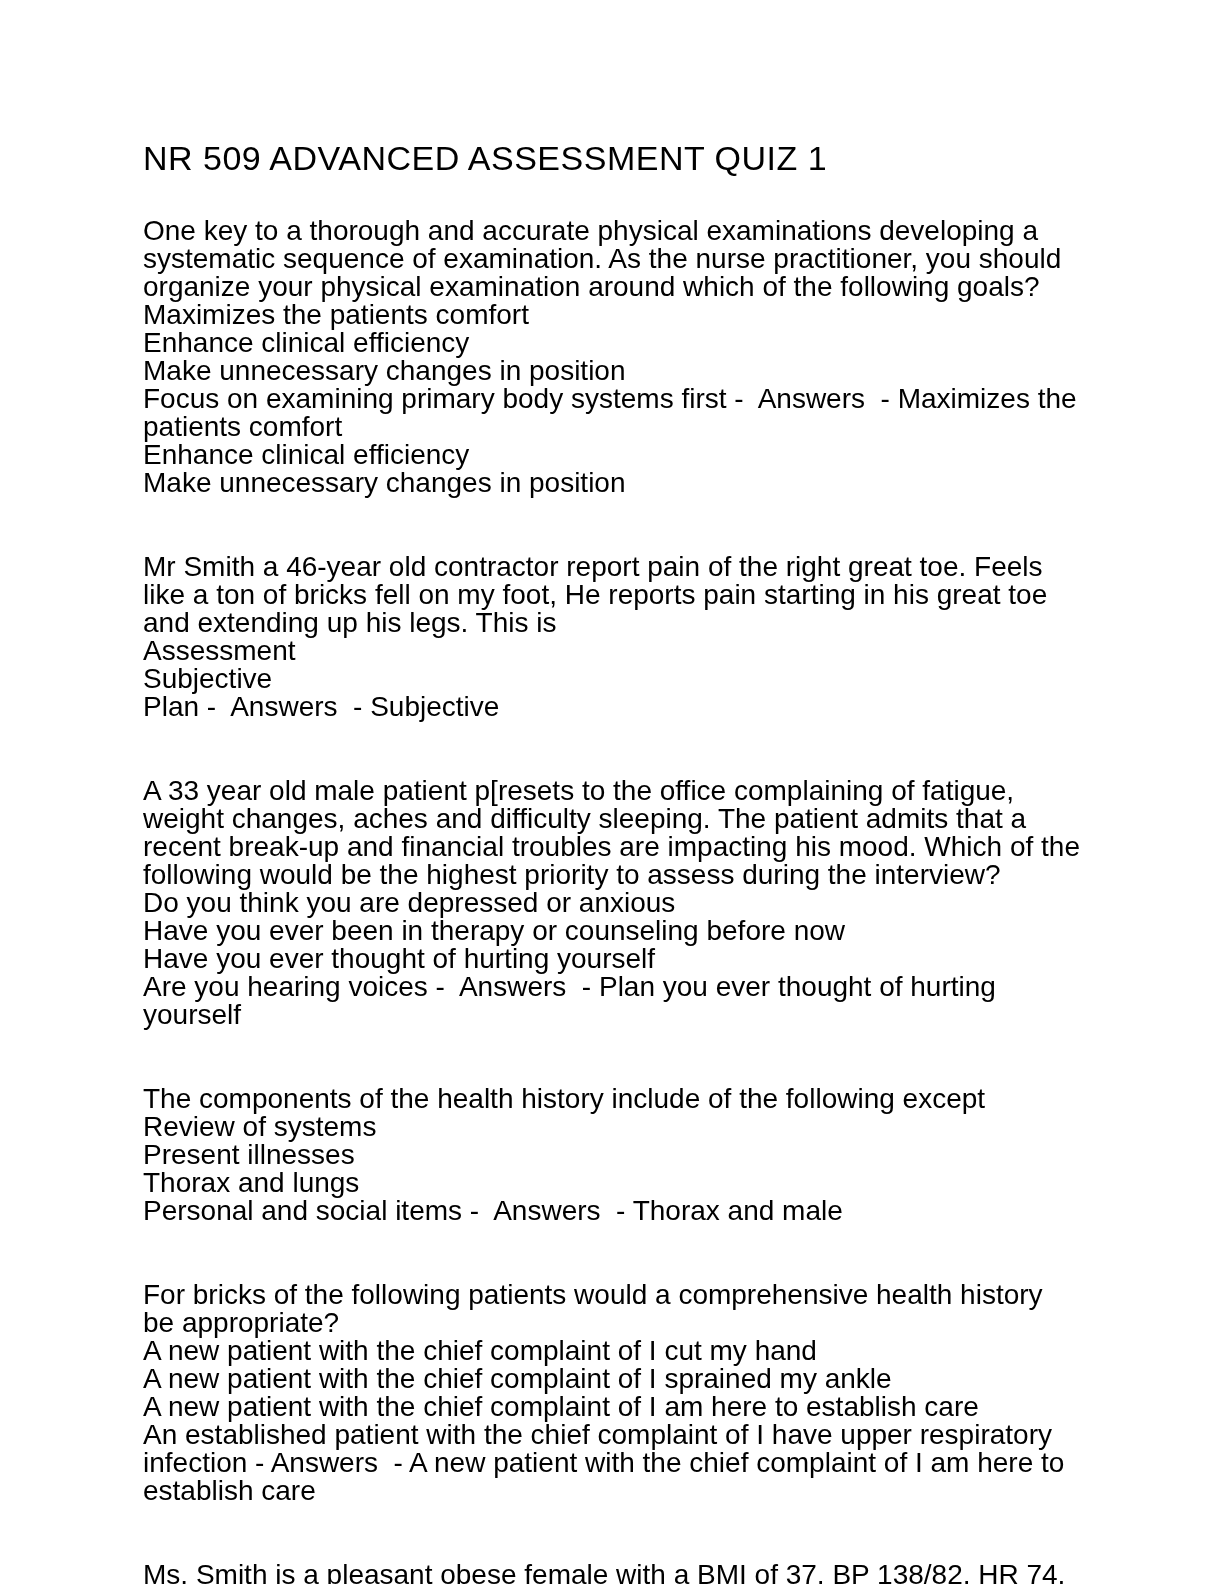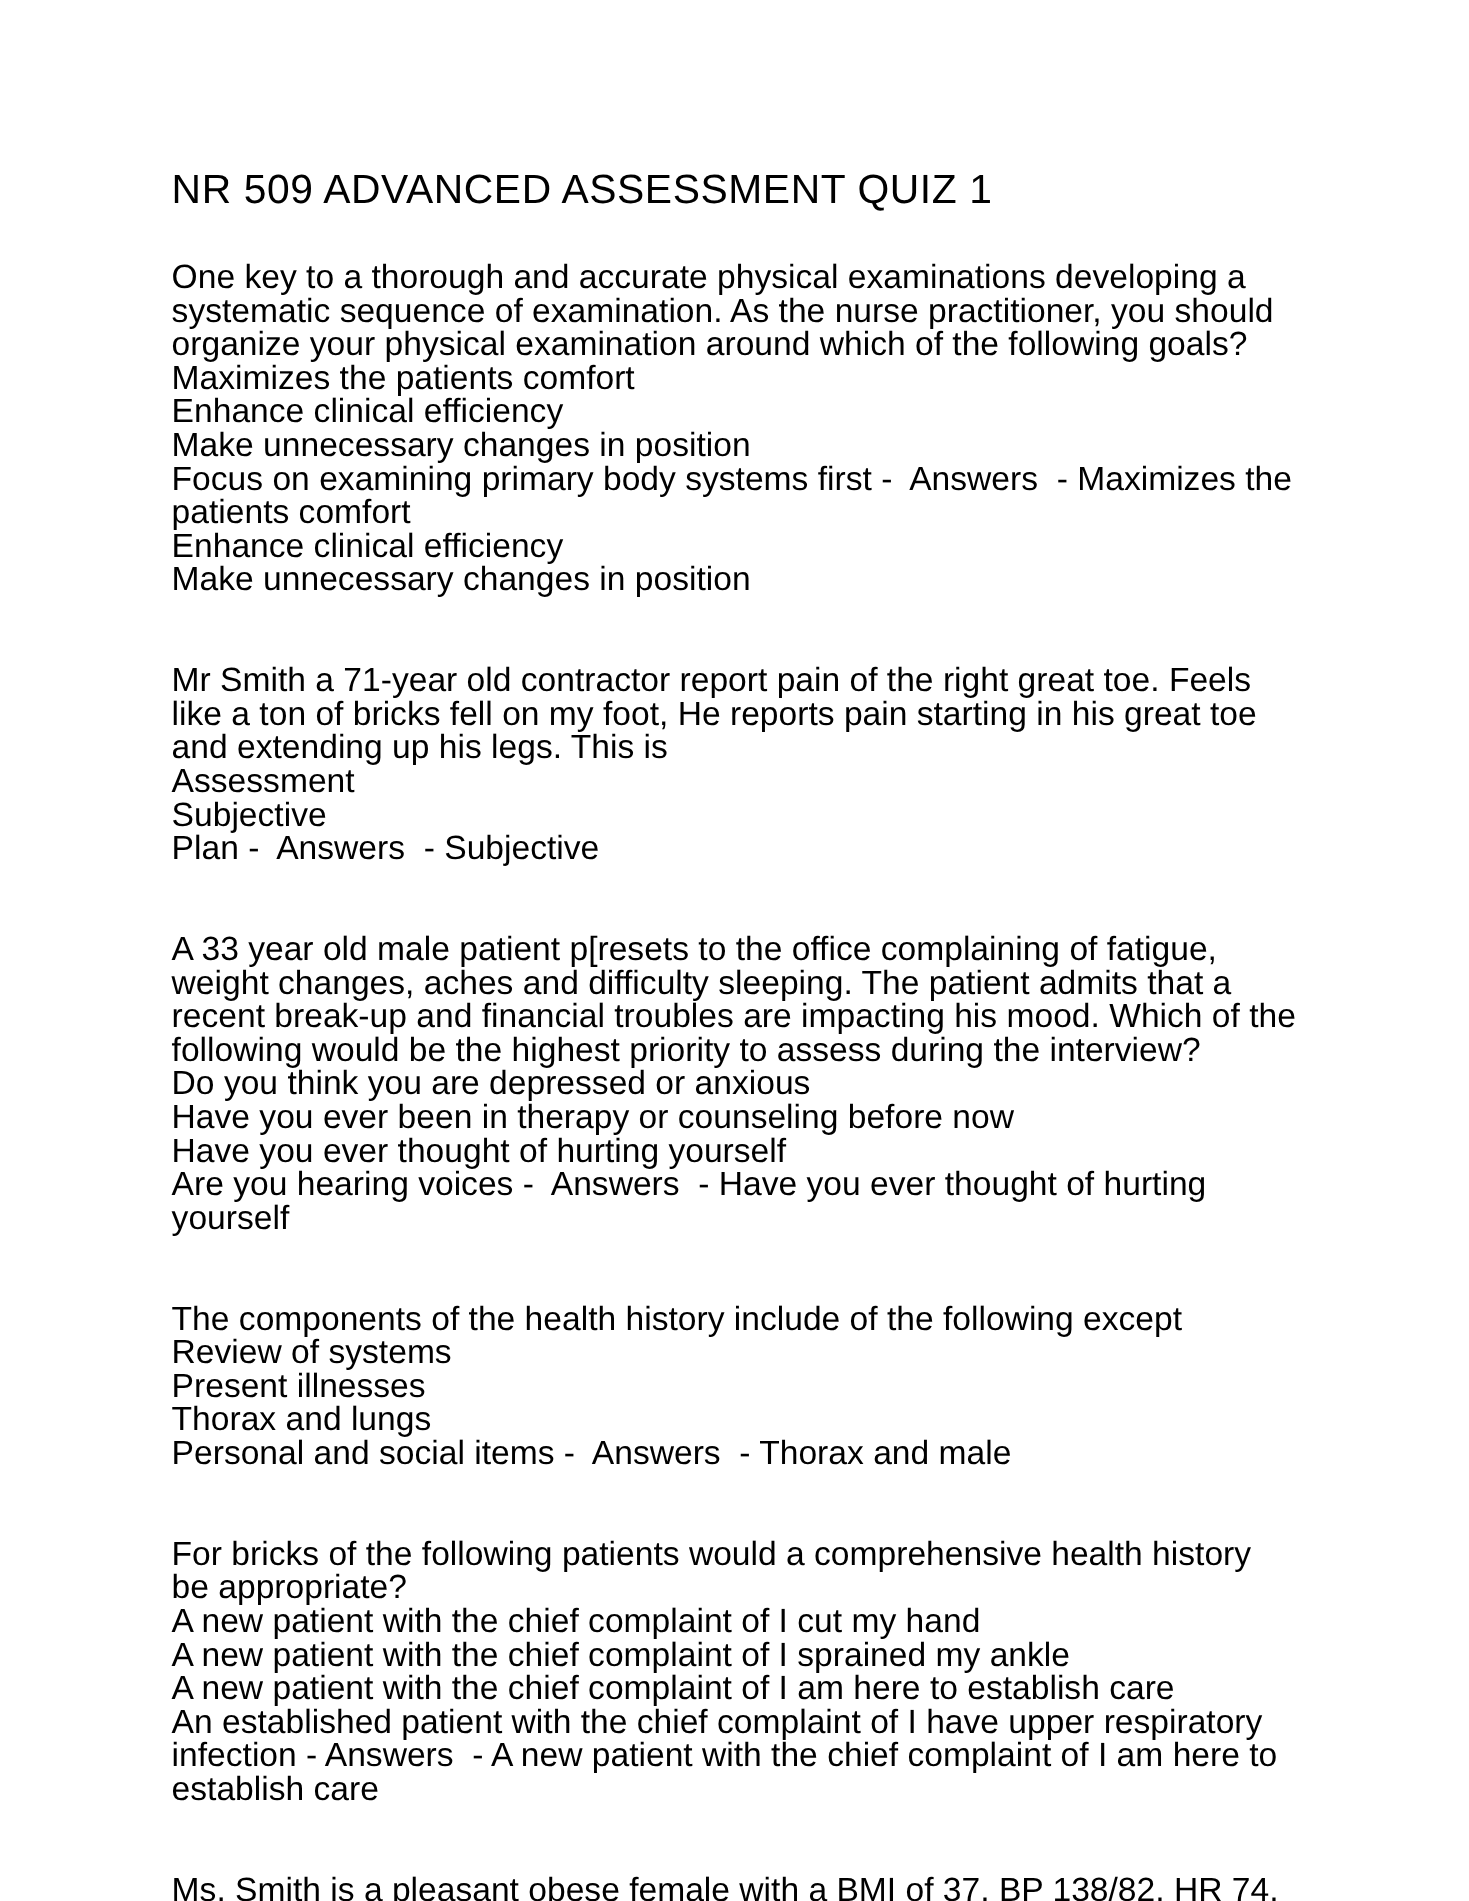--- a/index.html
+++ b/index.html
@@ -52,32 +52,32 @@
     <div class="line">One key to a thorough and accurate physical examinations developing a systematic sequence of examination. As the nurse practitioner, you should organize your physical examination around which of the following goals?</div>
     <div class="line">Maximizes the patients comfort</div>
     <div class="line">Enhance clinical efficiency</div>
     <div class="line">Make unnecessary changes in position</div>
     <div class="line">Focus on examining primary body systems first -  Answers  - Maximizes the patients comfort</div>
     <div class="line">Enhance clinical efficiency</div>
     <div class="line">Make unnecessary changes in position</div>
   </section>
 
   <section class="block">
-    <div class="line">Mr Smith a 71-year old contractor report pain of the right great toe. Feels like a ton of bricks fell on my foot, He reports pain starting in his great toe and extending up his legs. This is</div>
+    <div class="line">Mr Smith a 46-year old contractor report pain of the right great toe. Feels like a ton of bricks fell on my foot, He reports pain starting in his great toe and extending up his legs. This is</div>
     <div class="line">Assessment</div>
     <div class="line">Subjective</div>
     <div class="line">Plan -  Answers  - Subjective</div>
   </section>
 
   <section class="block">
     <div class="line">A 33 year old male patient p[resets to the office complaining of fatigue, weight changes, aches and difficulty sleeping. The patient admits that a recent break-up and financial troubles are impacting his mood. Which of the following would be the highest priority to assess during the interview?</div>
     <div class="line">Do you think you are depressed or anxious</div>
     <div class="line">Have you ever been in therapy or counseling before now</div>
     <div class="line">Have you ever thought of hurting yourself</div>
-    <div class="line">Are you hearing voices -  Answers  - Have you ever thought of hurting yourself</div>
+    <div class="line">Are you hearing voices -  Answers  - Plan you ever thought of hurting yourself</div>
   </section>
 
   <section class="block">
     <div class="line">The components of the health history include of the following except</div>
     <div class="line">Review of systems</div>
     <div class="line">Present illnesses</div>
     <div class="line">Thorax and lungs</div>
     <div class="line">Personal and social items -  Answers  - Thorax and male</div>
   </section>
 

